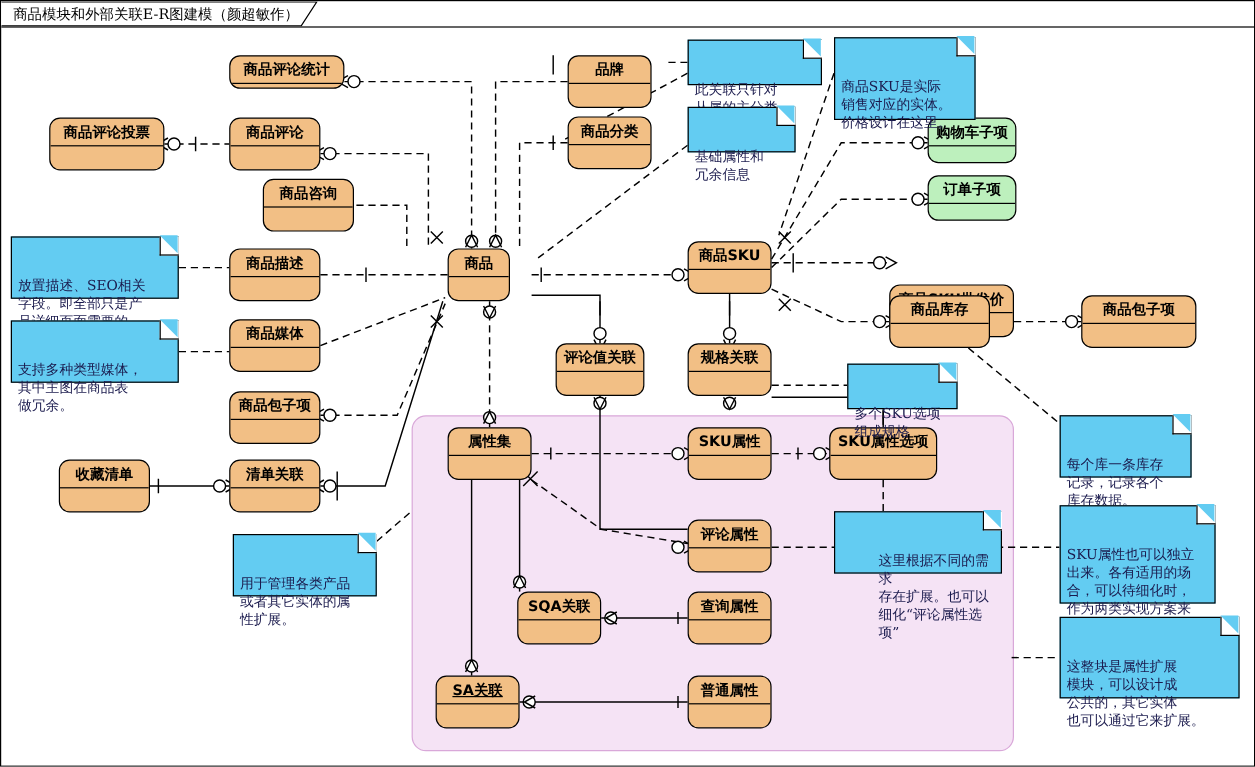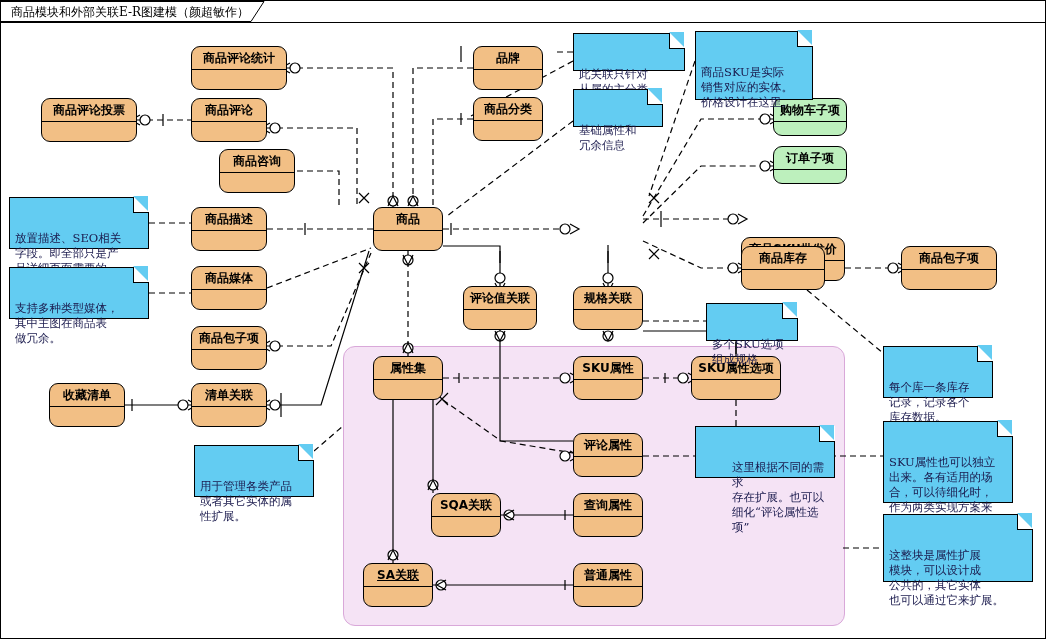--- a/index.html
+++ b/index.html
@@ -221,21 +221,21 @@
       <path d="M358 262 L368 272 M368 262 L358 272"></path>
       <path d="M648 192 L658 202 M658 192 L648 202"></path>
       <path d="M648 248 L658 258 M658 248 L648 258"></path>
       <path d="M435 392 L447 404 M447 392 L435 404"></path>
     </g>
   </svg>
 
   <div class="entity" style="left:40px;top:97px;width:96px;height:44px;">
     <div class="ehead">商品评论投票</div>
   </div>
-  <div class="entity" style="left:190px;top:45px;width:96px;height:44px;">
+  <div class="entity" style="left:190px;top:45px;width:96px;height:28px;">
     <div class="ehead">商品评论统计</div>
   </div>
   <div class="entity" style="left:190px;top:97px;width:76px;height:44px;">
     <div class="ehead">商品评论</div>
   </div>
   <div class="entity" style="left:190px;top:148px;width:76px;height:44px;margin-left:28px;">
     <div class="ehead">商品咨询</div>
   </div>
   <div class="entity" style="left:190px;top:206px;width:76px;height:44px;">
     <div class="ehead">商品描述</div>
@@ -251,22 +251,25 @@
   </div>
   <div class="entity" style="left:190px;top:382px;width:76px;height:44px;">
     <div class="ehead">清单关联</div>
   </div>
   <div class="entity" style="left:472px;top:45px;width:70px;height:44px;">
     <div class="ehead">品牌</div>
   </div>
   <div class="entity" style="left:472px;top:96px;width:70px;height:44px;">
     <div class="ehead">商品分类</div>
   </div>
-  <div class="entity" style="left:372px;top:206px;width:70px;height:44px;">
+  <div class="entity" style="left:372px;top:206px;width:52px;height:44px;">
     <div class="ehead">商品</div>
+  </div>
+  <div class="entity" style="left:572px;top:200px;width:70px;height:44px;">
+    <div class="ehead">商品SKU</div>
   </div>
   <div class="entity green" style="left:772px;top:97px;width:74px;height:38px;">
     <div class="ehead">购物车子项</div>
   </div>
   <div class="entity green" style="left:772px;top:145px;width:74px;height:38px;">
     <div class="ehead">订单子项</div>
   </div>
   <div class="entity" style="left:740px;top:196px;width:104px;height:44px;margin-top:40px;">
     <div class="ehead">商品SKU批发价</div>
   </div>

